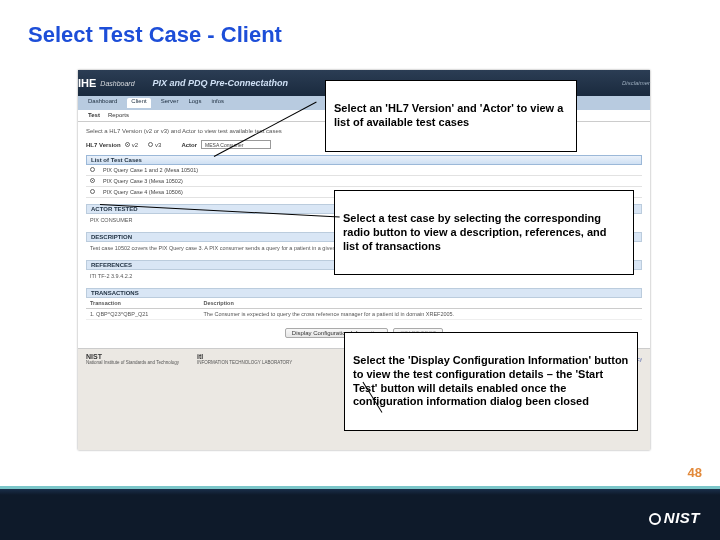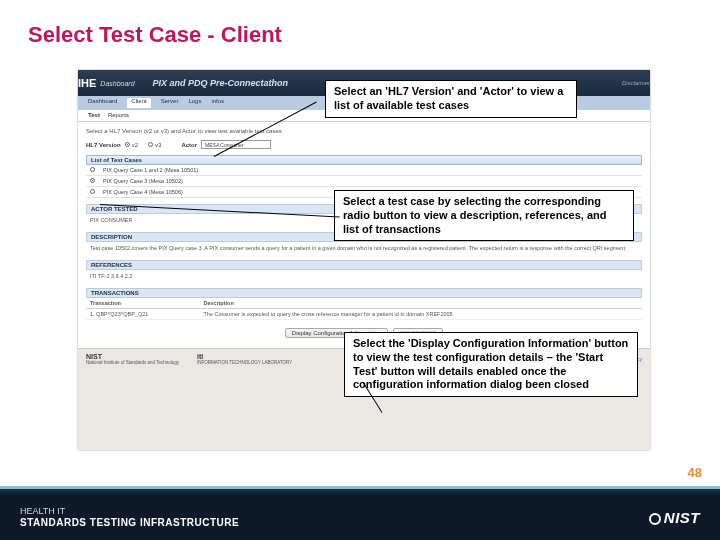--- a/index.html
+++ b/index.html
@@ -4,21 +4,21 @@
 <style>
   * { box-sizing: border-box; margin: 0; padding: 0; }
   body {
     width: 720px; height: 540px;
     font-family: Arial, Helvetica, sans-serif;
     background: #fff;
     position: relative;
     overflow: hidden;
   }
   .slide-title {
-    color: #be185d;
+    color: #1d4ed8;
     font-weight: 900;
     font-size: 22px;
     padding: 22px 0 0 28px;
     font-family: Arial Black, Arial, sans-serif;
   }
   .screenshot {
     position: absolute;
     left: 78px; top: 70px;
     width: 572px; height: 380px;
     background: #ebe8e3;
@@ -73,21 +73,21 @@
   .sfooter .flogo small{ display:block; font-size:4.5px; font-weight:normal; color:#555;}
 
   
   .callout {
     position:absolute;
     background:#fff;
     border:1px solid #000;
     font-size:11px;
     font-weight:bold;
     line-height:1.25;
-    padding:4px 8px;
+    padding:21px 8px;
     color:#000;
     font-family: Arial, sans-serif;
   }
   .pointer {
     position:absolute;
     background:#000;
     height:1px;
     transform-origin: left center;
   }
 
@@ -210,19 +210,15 @@
 
 <div class="callout" style="left:344px; top:332px; width:294px;">Select the 'Display Configuration Information' button to view the test configuration details – the 'Start Test' button will details enabled once the configuration information dialog been closed</div>
 <div class="pointer" style="left:382px; top:412px; width:36px; transform:rotate(238deg);"></div>
 
 <div class="pg">48</div>
 
 <div class="slide-footer">
   <div class="aqua"></div>
   <div class="bar"></div>
   <div class="main">
-    <div class="left">
-      <div class="l1">HEALTH IT</div>
-      <div class="l2">STANDARDS TESTING INFRASTRUCTURE</div>
-    </div>
     <div class="right">NIST</div>
   </div>
 </div>
 
 </body></html>

